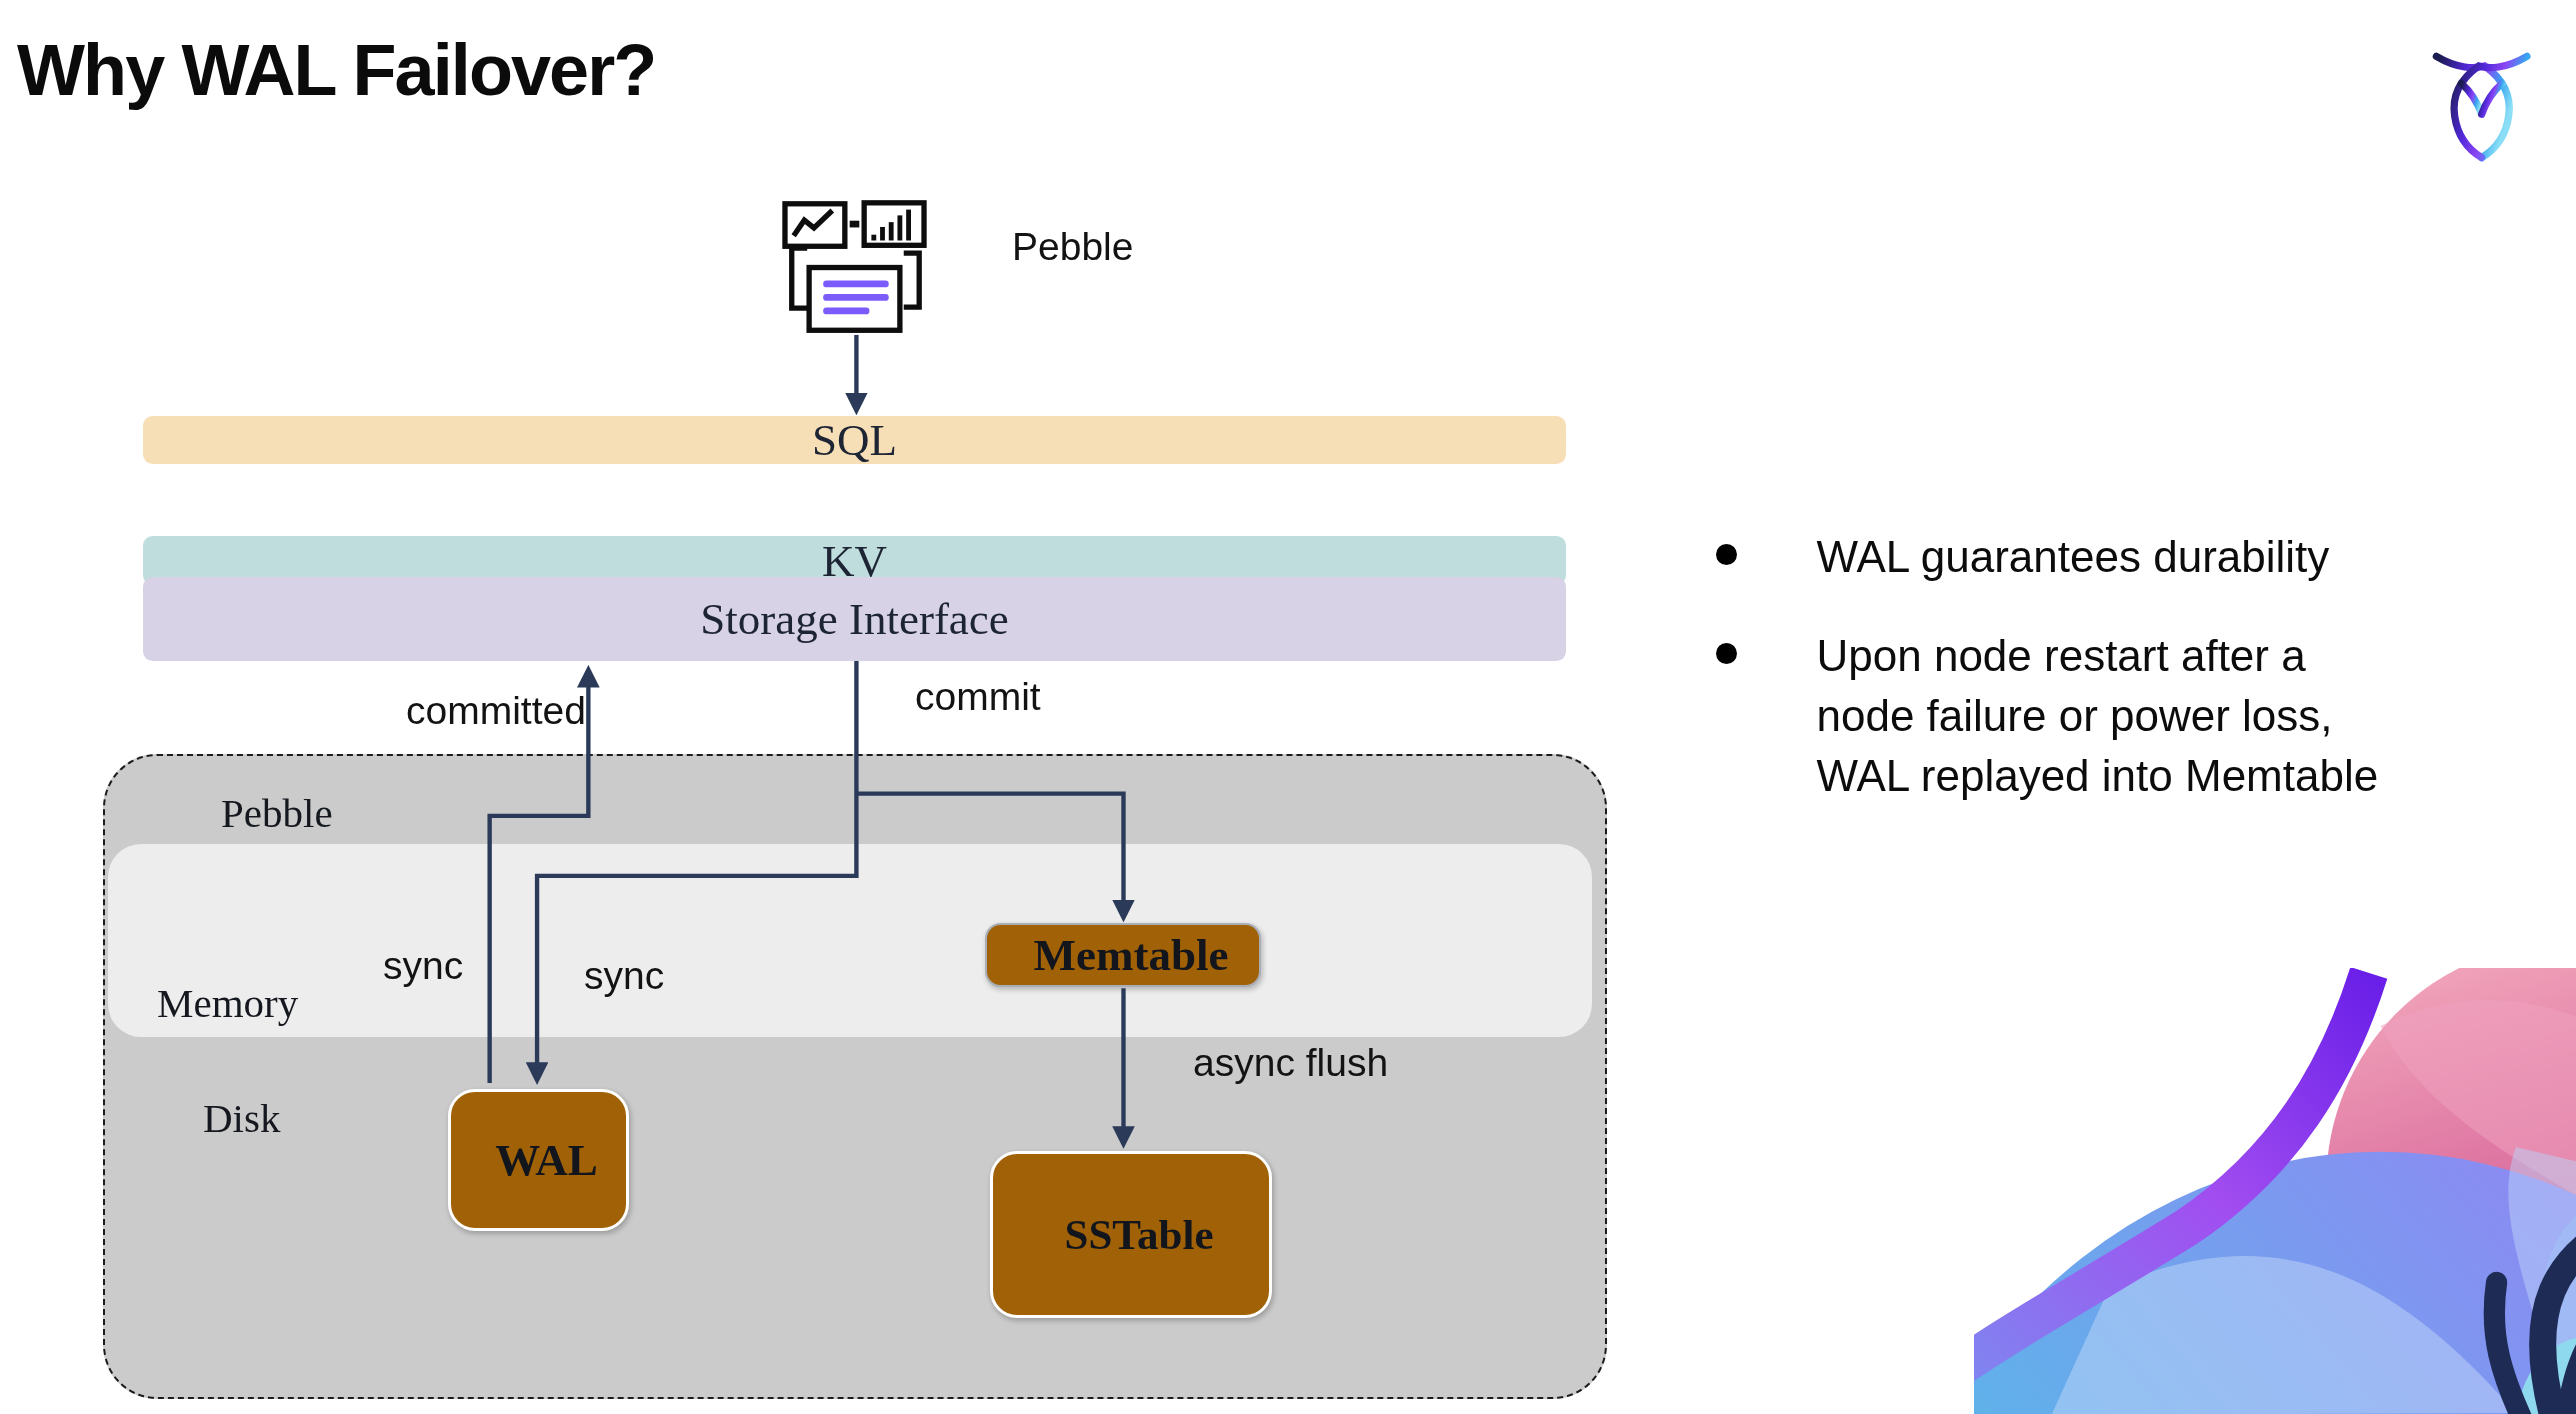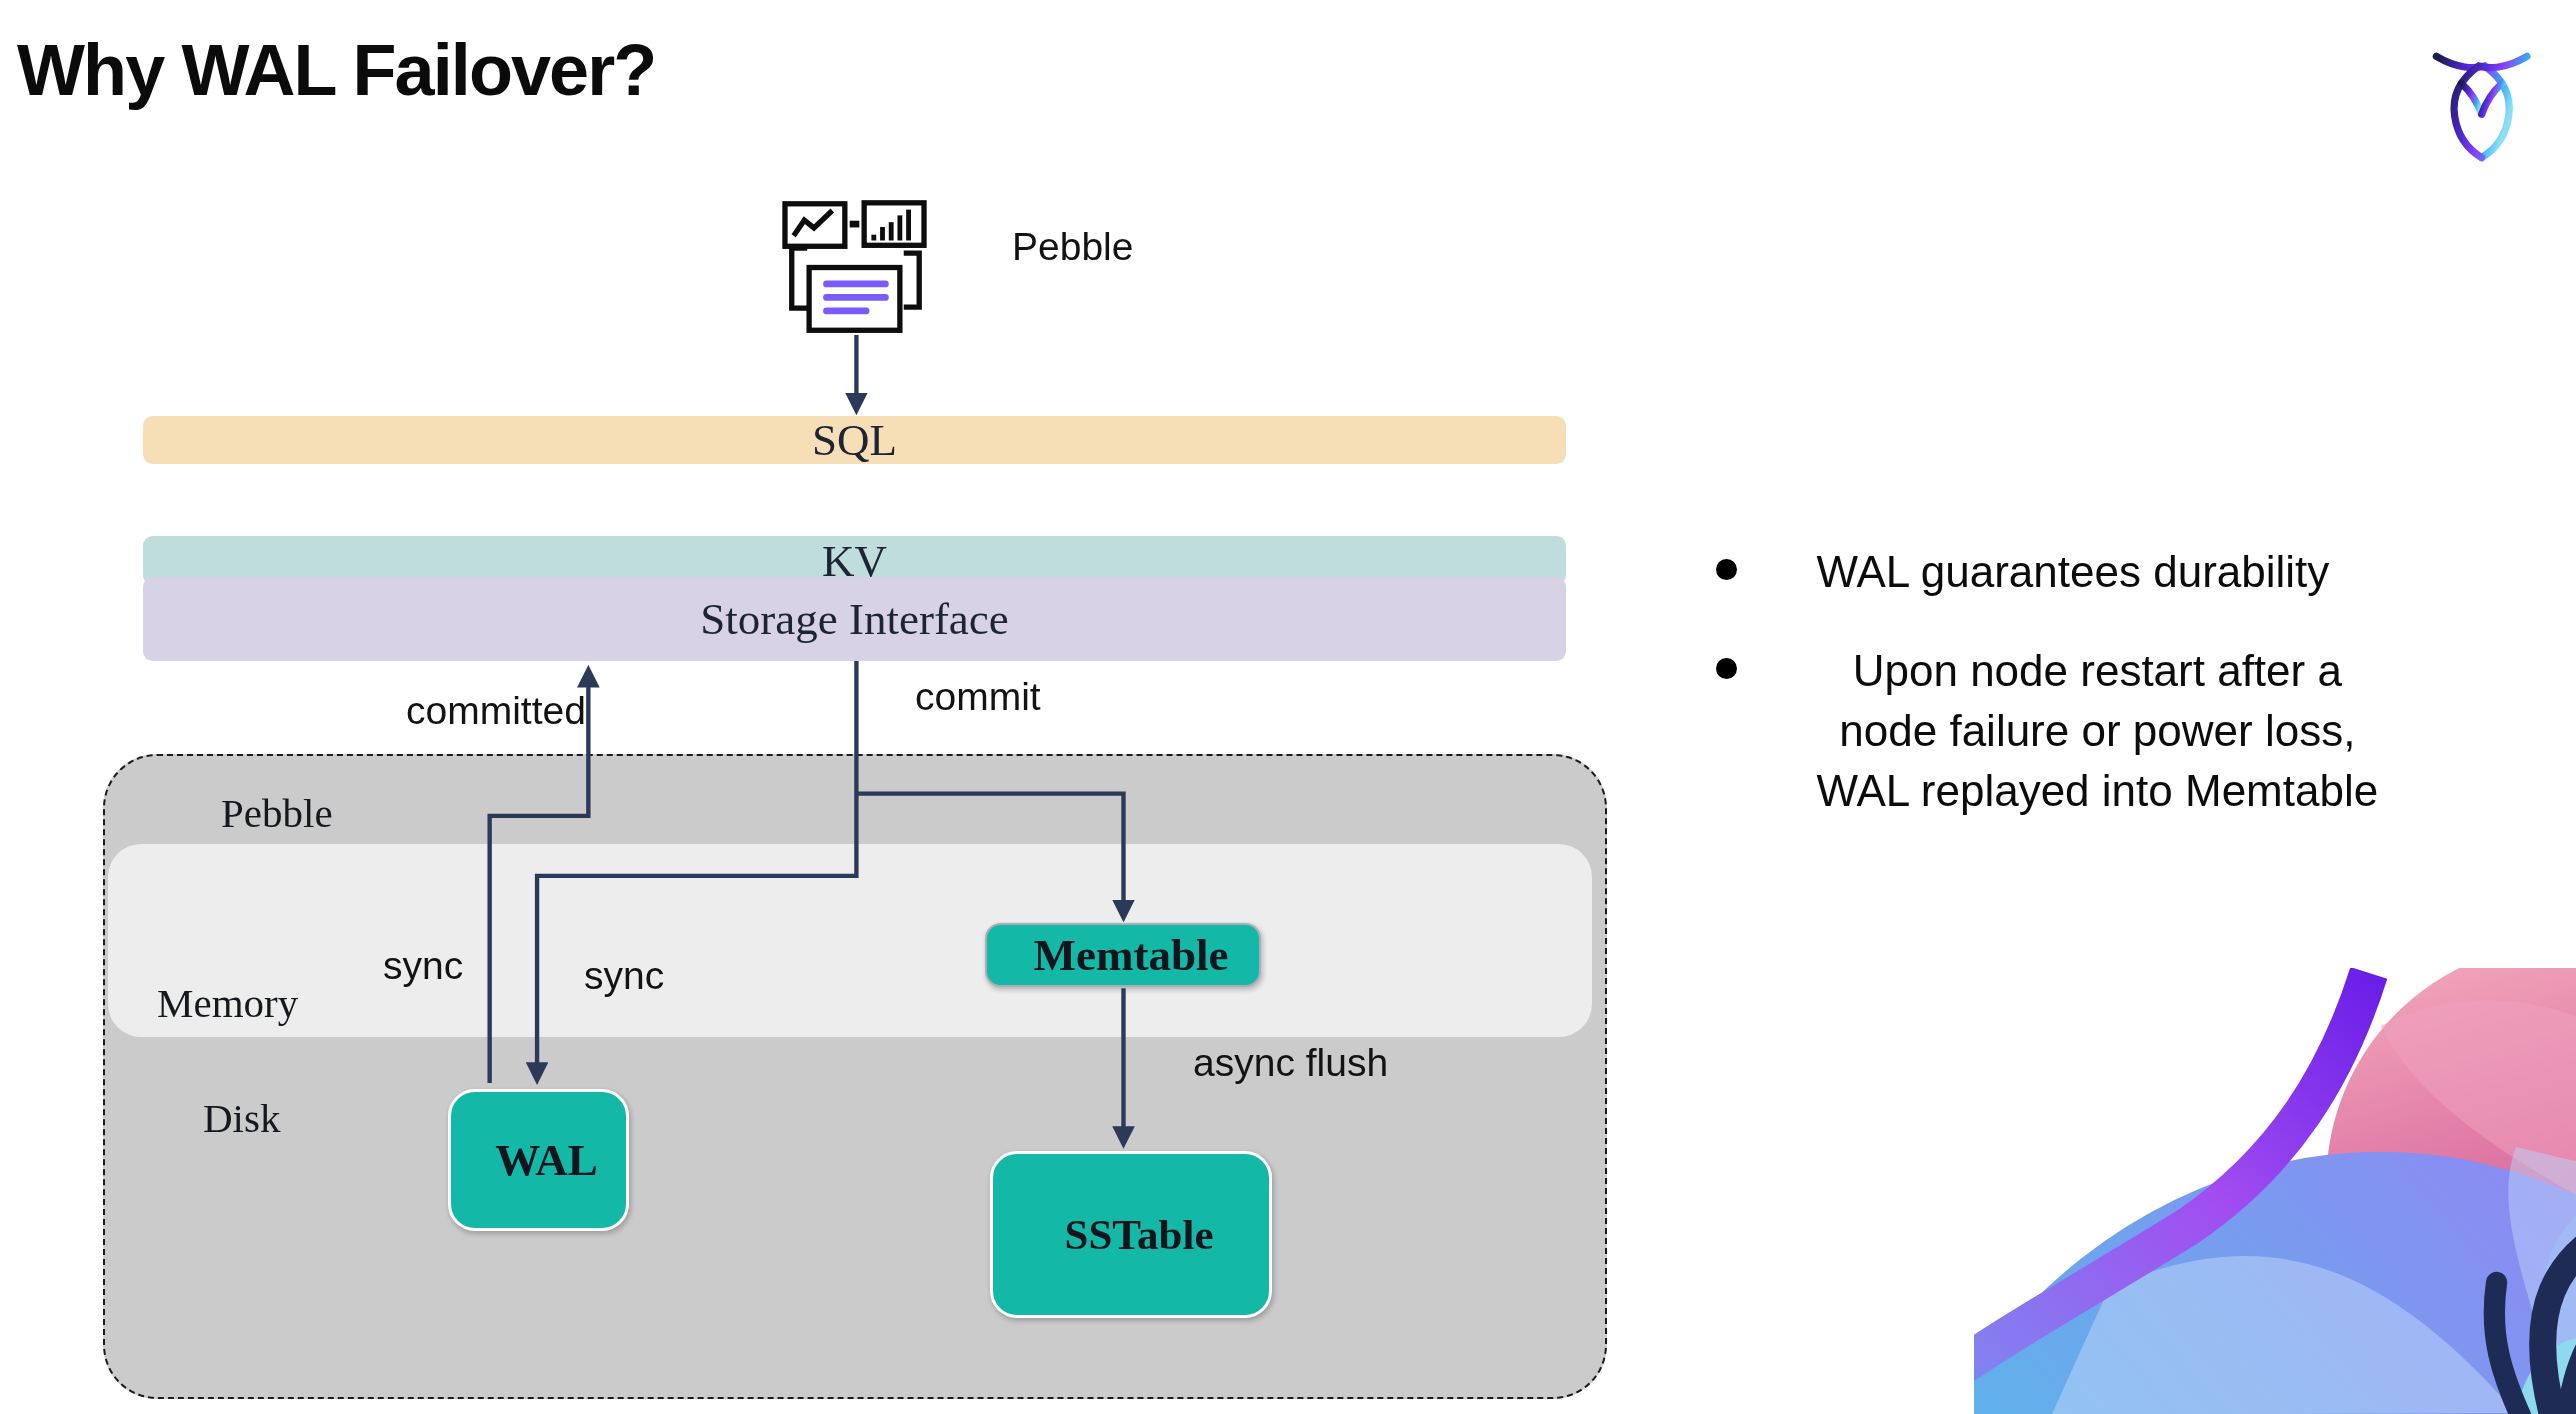--- a/index.html
+++ b/index.html
@@ -38,42 +38,42 @@
   .region-label{
     font-family:"Liberation Serif","DejaVu Serif",serif;
     font-size:41px;color:#15181f;white-space:nowrap;
   }
   #pebble-label{left:221px;top:789px;}
   #memory-label{left:157px;top:979px;}
   #disk-label{left:203px;top:1094px;}
 
   
   .node-box{
-    background:#14b8a6;display:flex;align-items:center;justify-content:center;
+    background:#a16207;display:flex;align-items:center;justify-content:center;
     font-family:"Liberation Serif","DejaVu Serif",serif;font-weight:bold;
     color:#12151c;box-sizing:border-box;box-shadow:1.9px 2.9px 4.8px rgba(0,0,0,.22);padding-left:16px;
   }
   #wal-box{left:448px;top:1089px;width:181px;height:142px;border-radius:27px;border:3.9px solid #ffffff;font-size:45px;text-align:right;}
   #memtable-box{left:985px;top:923px;width:276px;height:64px;border-radius:15.5px;border:2.9px solid #a9aeb8;font-size:45px;}
   #sstable-box{left:990px;top:1151px;width:282px;height:167px;border-radius:27px;border:3.9px solid #ffffff;font-size:43px;}
 
   
   .flow-label{font-size:39px;color:#131313;white-space:nowrap;}
   #label-client{left:1012px;top:225px;}
   #label-committed{left:406px;top:689px;}
   #label-commit{left:915px;top:675px;}
   #label-sync-left{left:383px;top:944px;}
   #label-sync-right{left:584px;top:954px;}
   #label-async-flush{left:1193px;top:1041px;}
 
   
   #arrow-layer{left:0;top:0;pointer-events:none;}
 
   
-  #bullet-list{left:1701px;top:542px;width:774px;text-align:center;}
+  #bullet-list{left:1701px;top:527px;width:774px;}
   .bullet{display:flex;margin-bottom:39px;}
   .bullet-dot{width:21px;height:21px;border-radius:50%;background:#000;
     margin:16.5px 0 0 14.5px;flex:none;}
   .bullet-text{margin-left:80px;font-size:44px;line-height:60px;color:#0c0c0c;}
 
   
   #corner-art{right:0;bottom:0;width:602px;height:447px;overflow:hidden;}
 </style>
 </head>
 <body>

